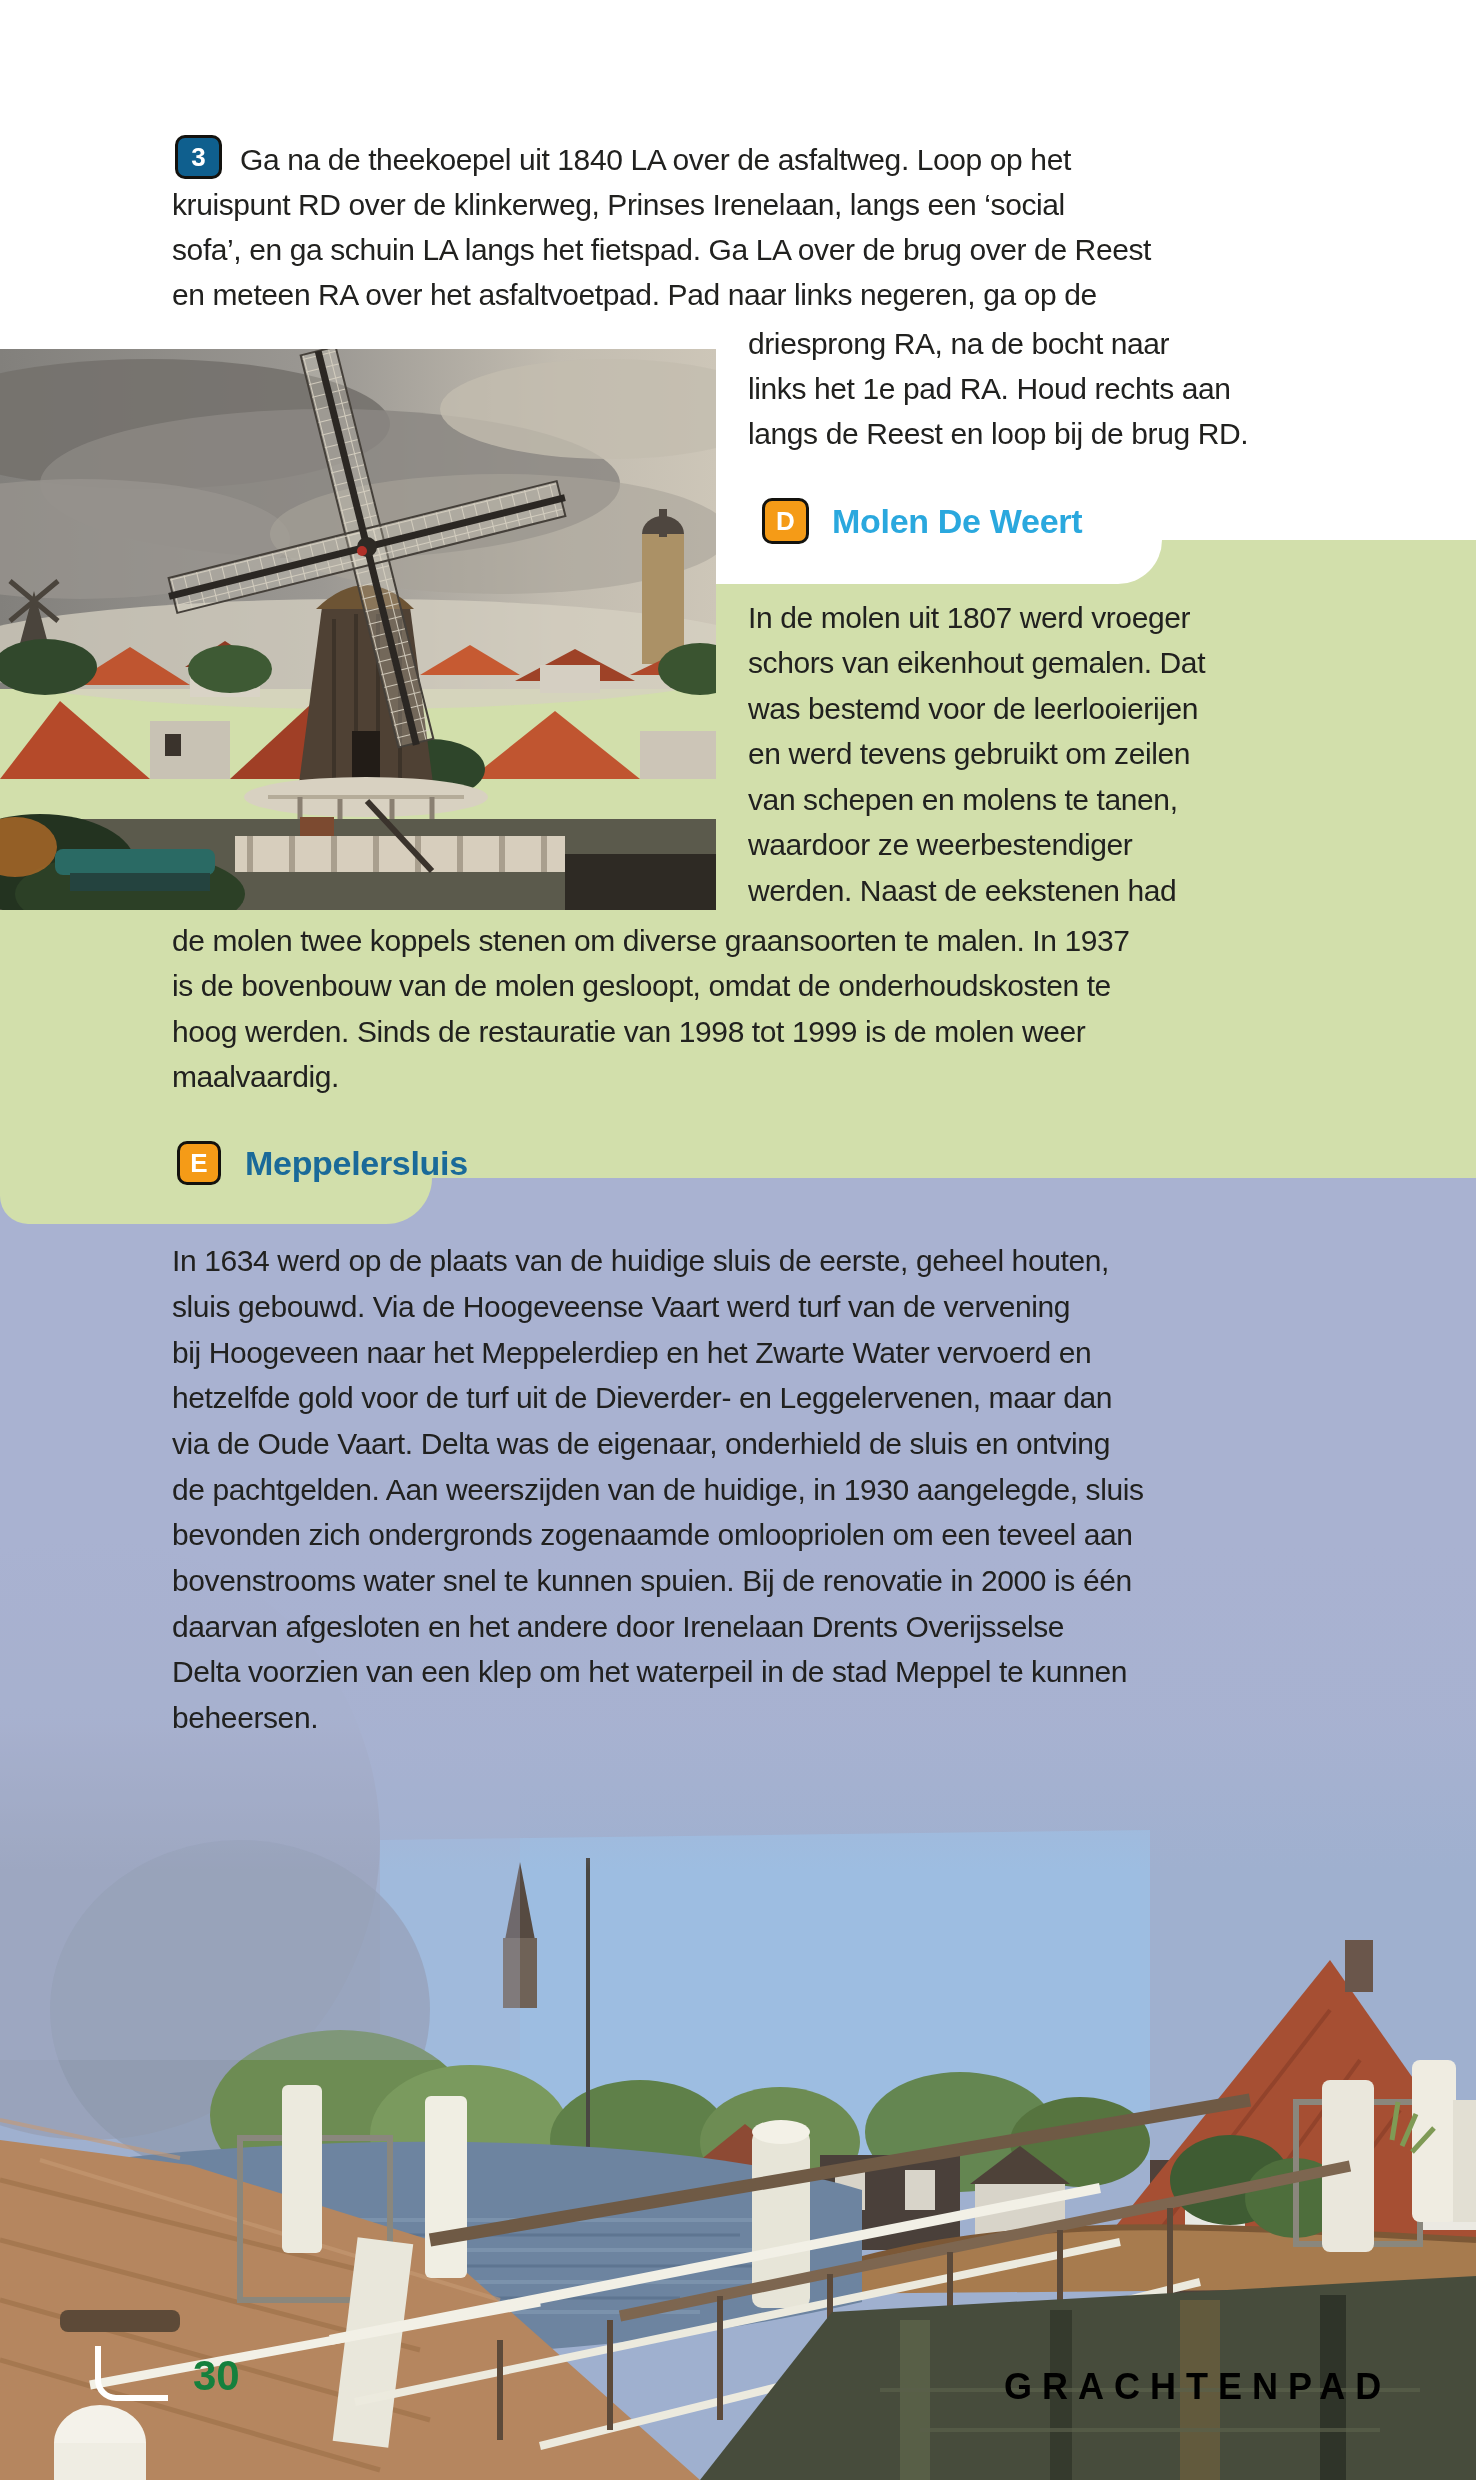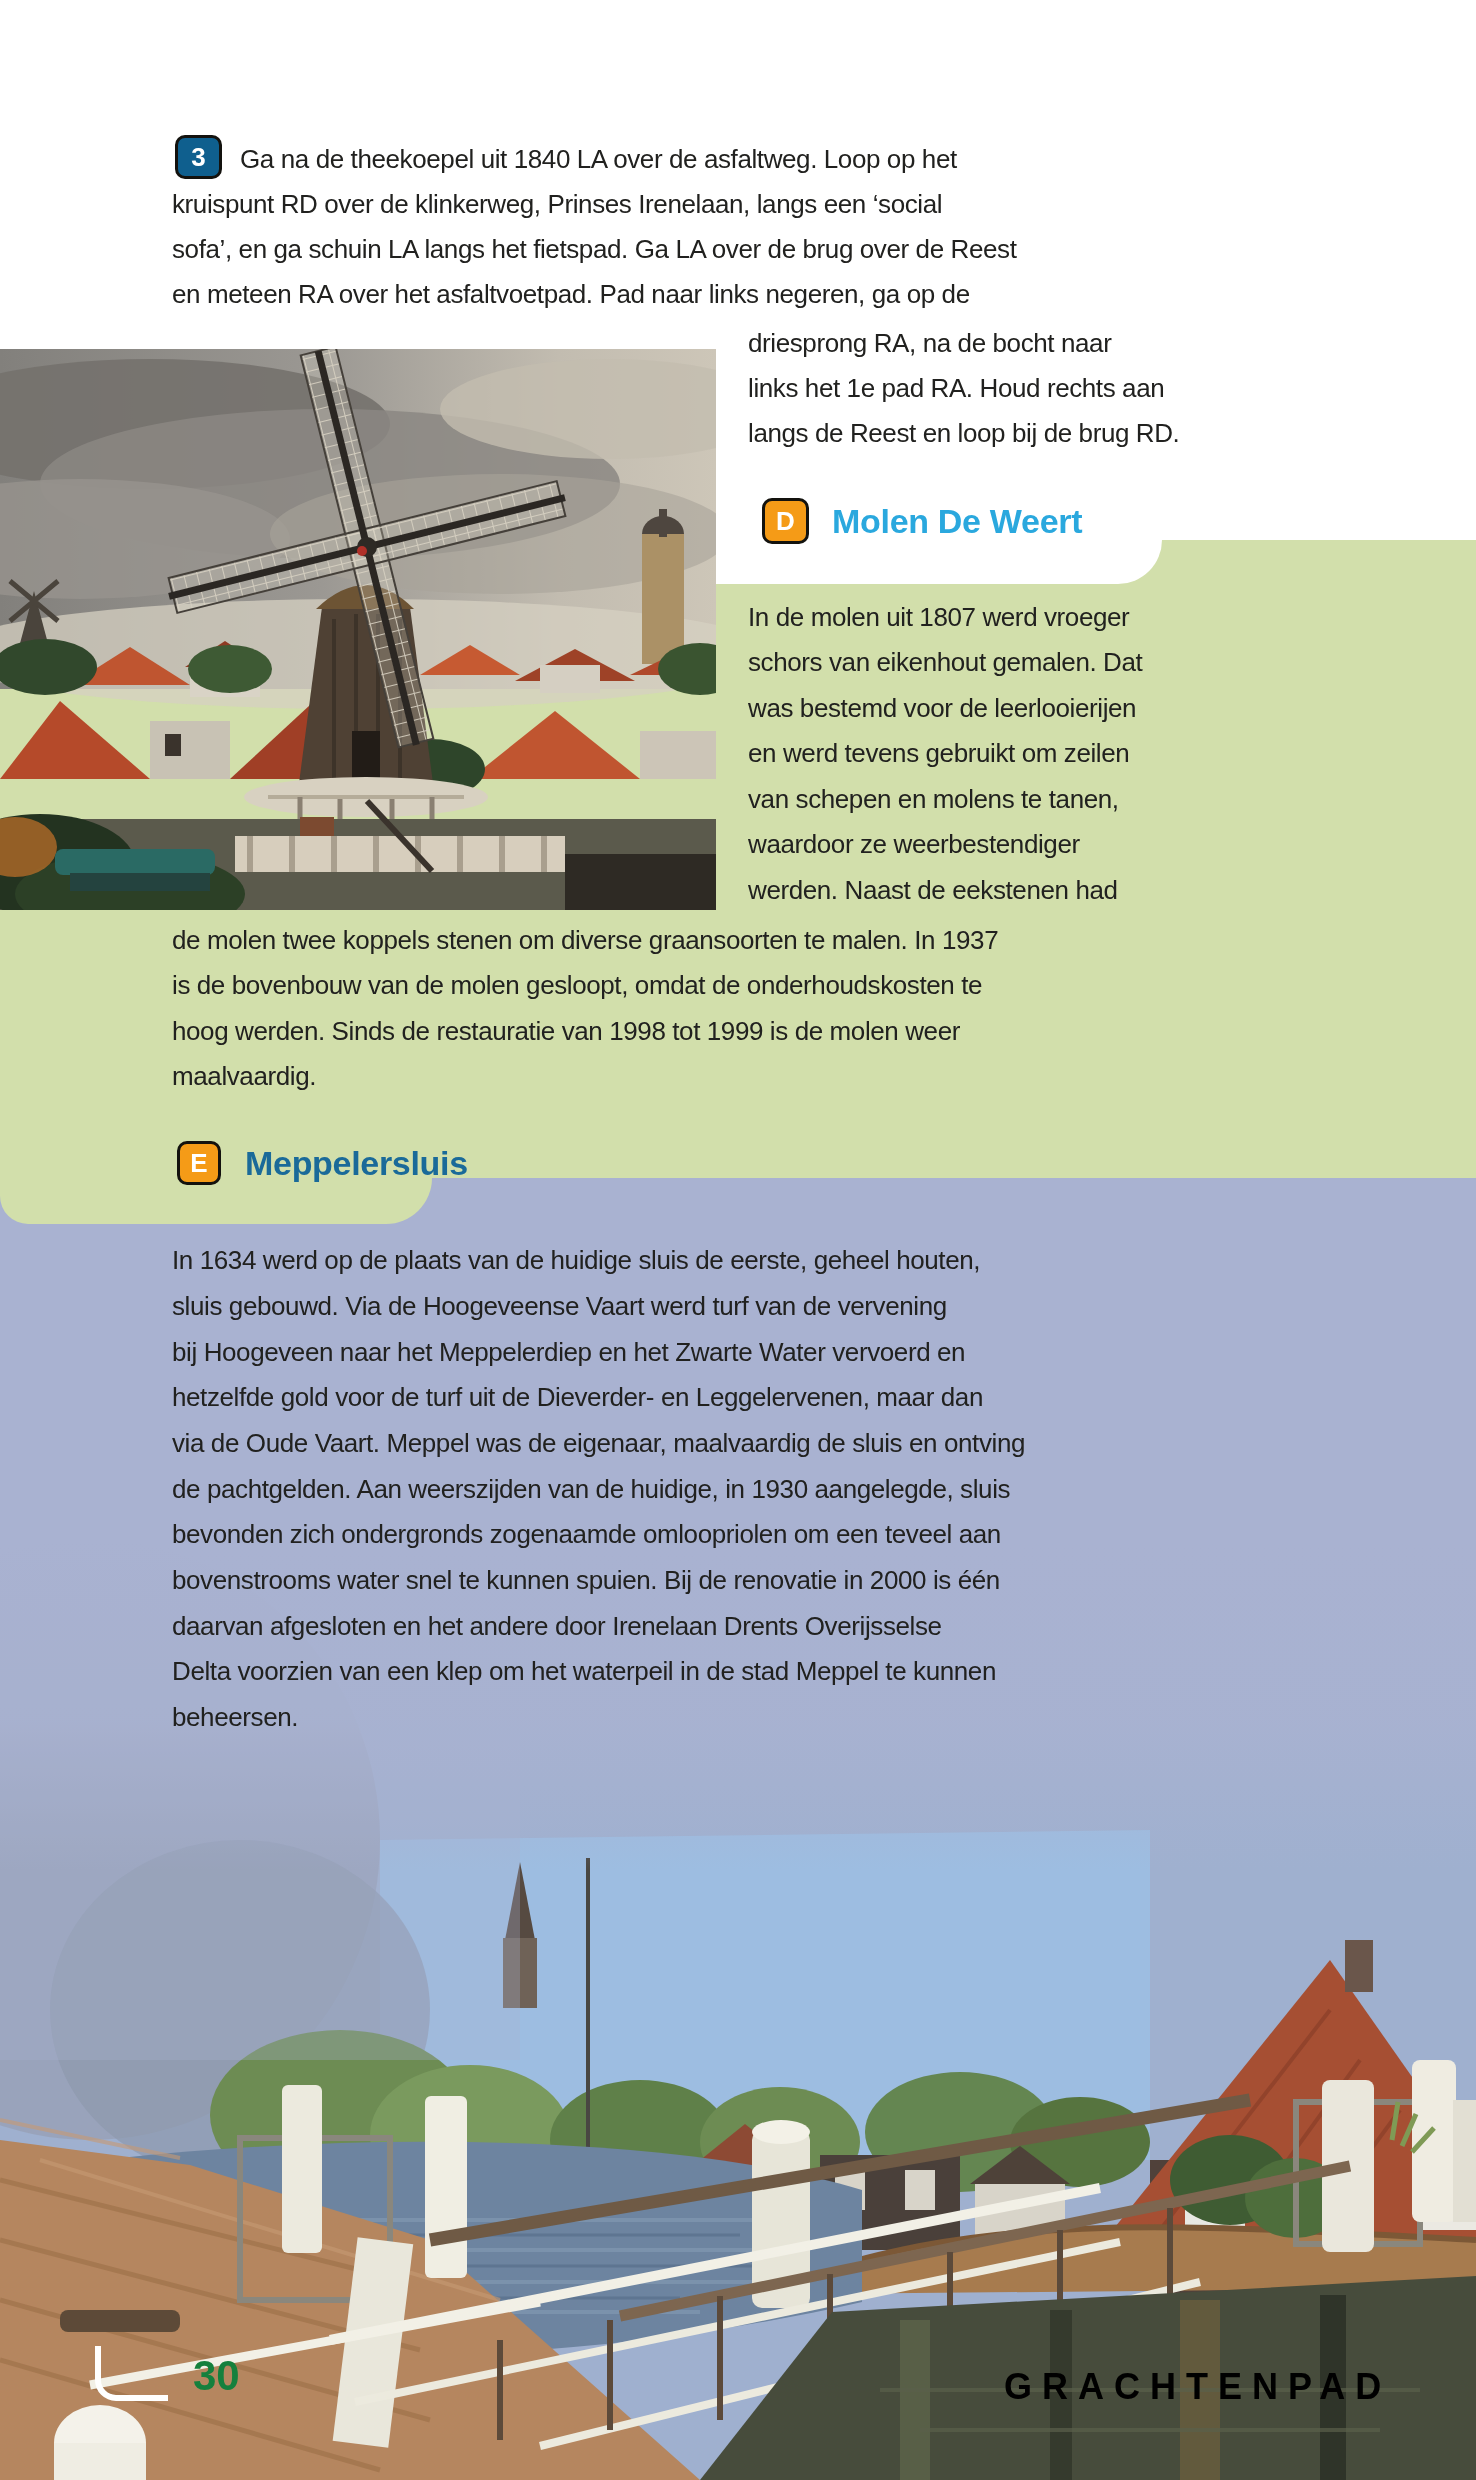--- a/index.html
+++ b/index.html
@@ -9,21 +9,21 @@
     font-family:"Liberation Sans", sans-serif;
     overflow:hidden;
   }
   
   .panel-green-main{position:absolute;left:0;top:540px;width:1476px;height:638px;background:var(--green);}
   .panel-green-tab{position:absolute;left:0;top:1178px;width:432px;height:46px;background:var(--green);border-radius:0 0 46px 28px;}
   .notch-white{position:absolute;left:0;top:540px;width:1162px;height:44px;background:var(--white);border-bottom-right-radius:46px;}
   .panel-blue{position:absolute;left:0;top:1178px;width:1476px;height:902px;background:var(--blue);}
 
   
-  .t{position:absolute;white-space:nowrap;font-size:26px;line-height:45px;letter-spacing:-0.4px;color:var(--text);}
+  .t{position:absolute;white-space:nowrap;font-size:30px;line-height:45px;letter-spacing:-0.4px;color:var(--text);}
   .h1{position:absolute;white-space:nowrap;font-size:34px;line-height:46px;font-weight:bold;letter-spacing:-0.3px;}
   .h1.cyan{color:var(--title_cyan);}
   .h1.steel{color:var(--title_steel);}
 
   .badge{
     position:absolute;box-sizing:border-box;
     display:flex;align-items:center;justify-content:center;
     border:3.5px solid var(--badge_border);border-radius:10px;
     color:#fff;font-weight:bold;font-size:26px;line-height:1;
   }
@@ -253,21 +253,21 @@
 
   <div class="badge orange" style="left:177px;top:1141px;width:44px;height:44px;">
     <span>E</span>
   </div>
   <div class="h1 steel" style="left:245px;top:1140px;">Meppelersluis</div>
 
   <div class="t" style="left:172px;top:1238px;">In 1634 werd op de plaats van de huidige sluis de eerste, geheel houten,</div>
   <div class="t" style="left:172px;top:1284px;">sluis gebouwd. Via de Hoogeveense Vaart werd turf van de vervening</div>
   <div class="t" style="left:172px;top:1330px;">bij Hoogeveen naar het Meppelerdiep en het Zwarte Water vervoerd en</div>
   <div class="t" style="left:172px;top:1375px;">hetzelfde gold voor de turf uit de Dieverder- en Leggelervenen, maar dan</div>
-  <div class="t" style="left:172px;top:1421px;">via de Oude Vaart. Meppel was de eigenaar, maalvaardig de sluis en ontving</div>
+  <div class="t" style="left:172px;top:1421px;">via de Oude Vaart. Delta was de eigenaar, onderhield de sluis en ontving</div>
   <div class="t" style="left:172px;top:1467px;">de pachtgelden. Aan weerszijden van de huidige, in 1930 aangelegde, sluis</div>
   <div class="t" style="left:172px;top:1512px;">bevonden zich ondergronds zogenaamde omloopriolen om een teveel aan</div>
   <div class="t" style="left:172px;top:1558px;">bovenstrooms water snel te kunnen spuien. Bij de renovatie in 2000 is één</div>
   <div class="t" style="left:172px;top:1604px;">daarvan afgesloten en het andere door Irenelaan Drents Overijsselse</div>
   <div class="t" style="left:172px;top:1649px;">Delta voorzien van een klep om het waterpeil in de stad Meppel te kunnen</div>
   <div class="t" style="left:172px;top:1695px;">beheersen.</div>
 
   <svg class="corner-mark" width="100" height="64" viewBox="0 0 100 64">
     <path d="M8 2 V36 a18 18 0 0 0 18 18 H78" fill="none" stroke="#ffffff" stroke-width="6"></path>
   </svg>

